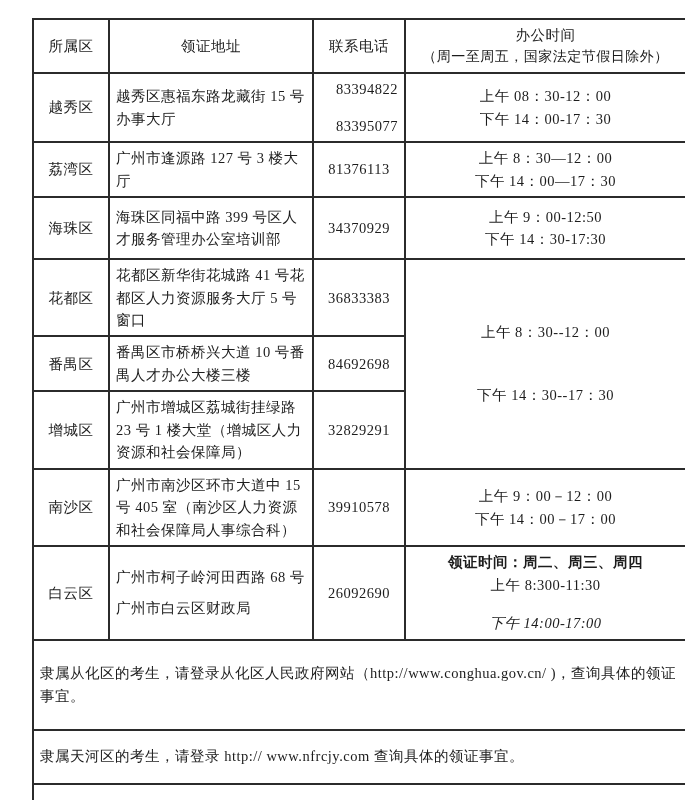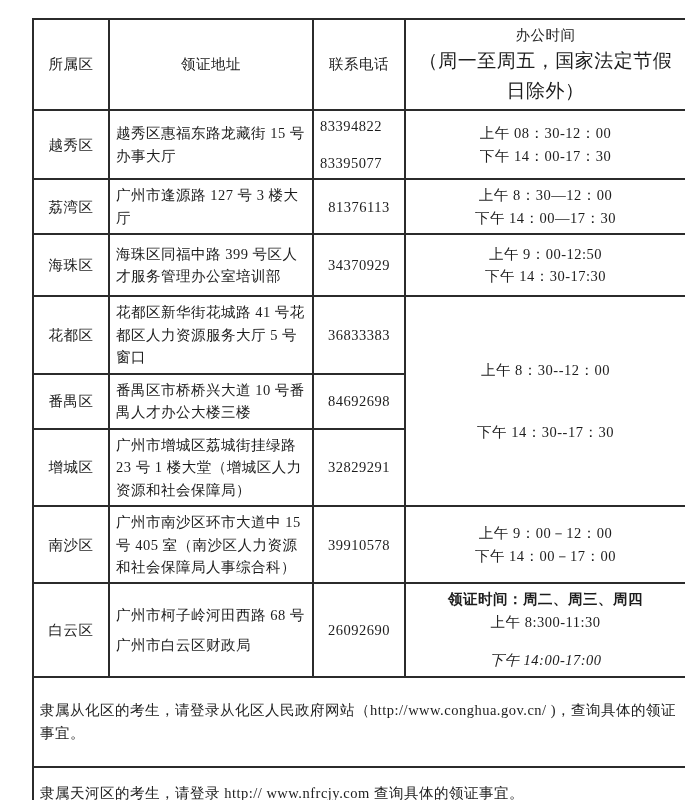--- a/index.html
+++ b/index.html
@@ -30,23 +30,23 @@
   }
   col.c-district { width: 76px; }
   col.c-address  { width: 204px; }
   col.c-phone    { width: 92px; }
   col.c-hours    { width: 281px; }
 
   .cell-center { text-align: center; }
   .cell-left   { text-align: left; padding-left: 10px; padding-right: 6px; }
 
   .hdr-hours-line1 { display: block; text-align: center; }
-  .hdr-hours-line2 { display: block; text-align: center; font-size: 19px; }
+  .hdr-hours-line2 { display: block; text-align: center; font-size: 14px; }
 
-  .phone-stack div { text-align: left; }
+  .phone-stack div { text-align: right; }
   .phone-gap { margin-top: 14px; }
 
   .hours-line { display: block; text-align: center; }
   .hours-gap-big { margin-top: 40px; }
   .hours-gap-med { margin-top: 16px; font-style: italic; }
   .hours-title { display: block; text-align: center; font-weight: bold; }
 
   .addr-line { display: block; }
   .addr-line + .addr-line { margin-top: 8px; }
 

